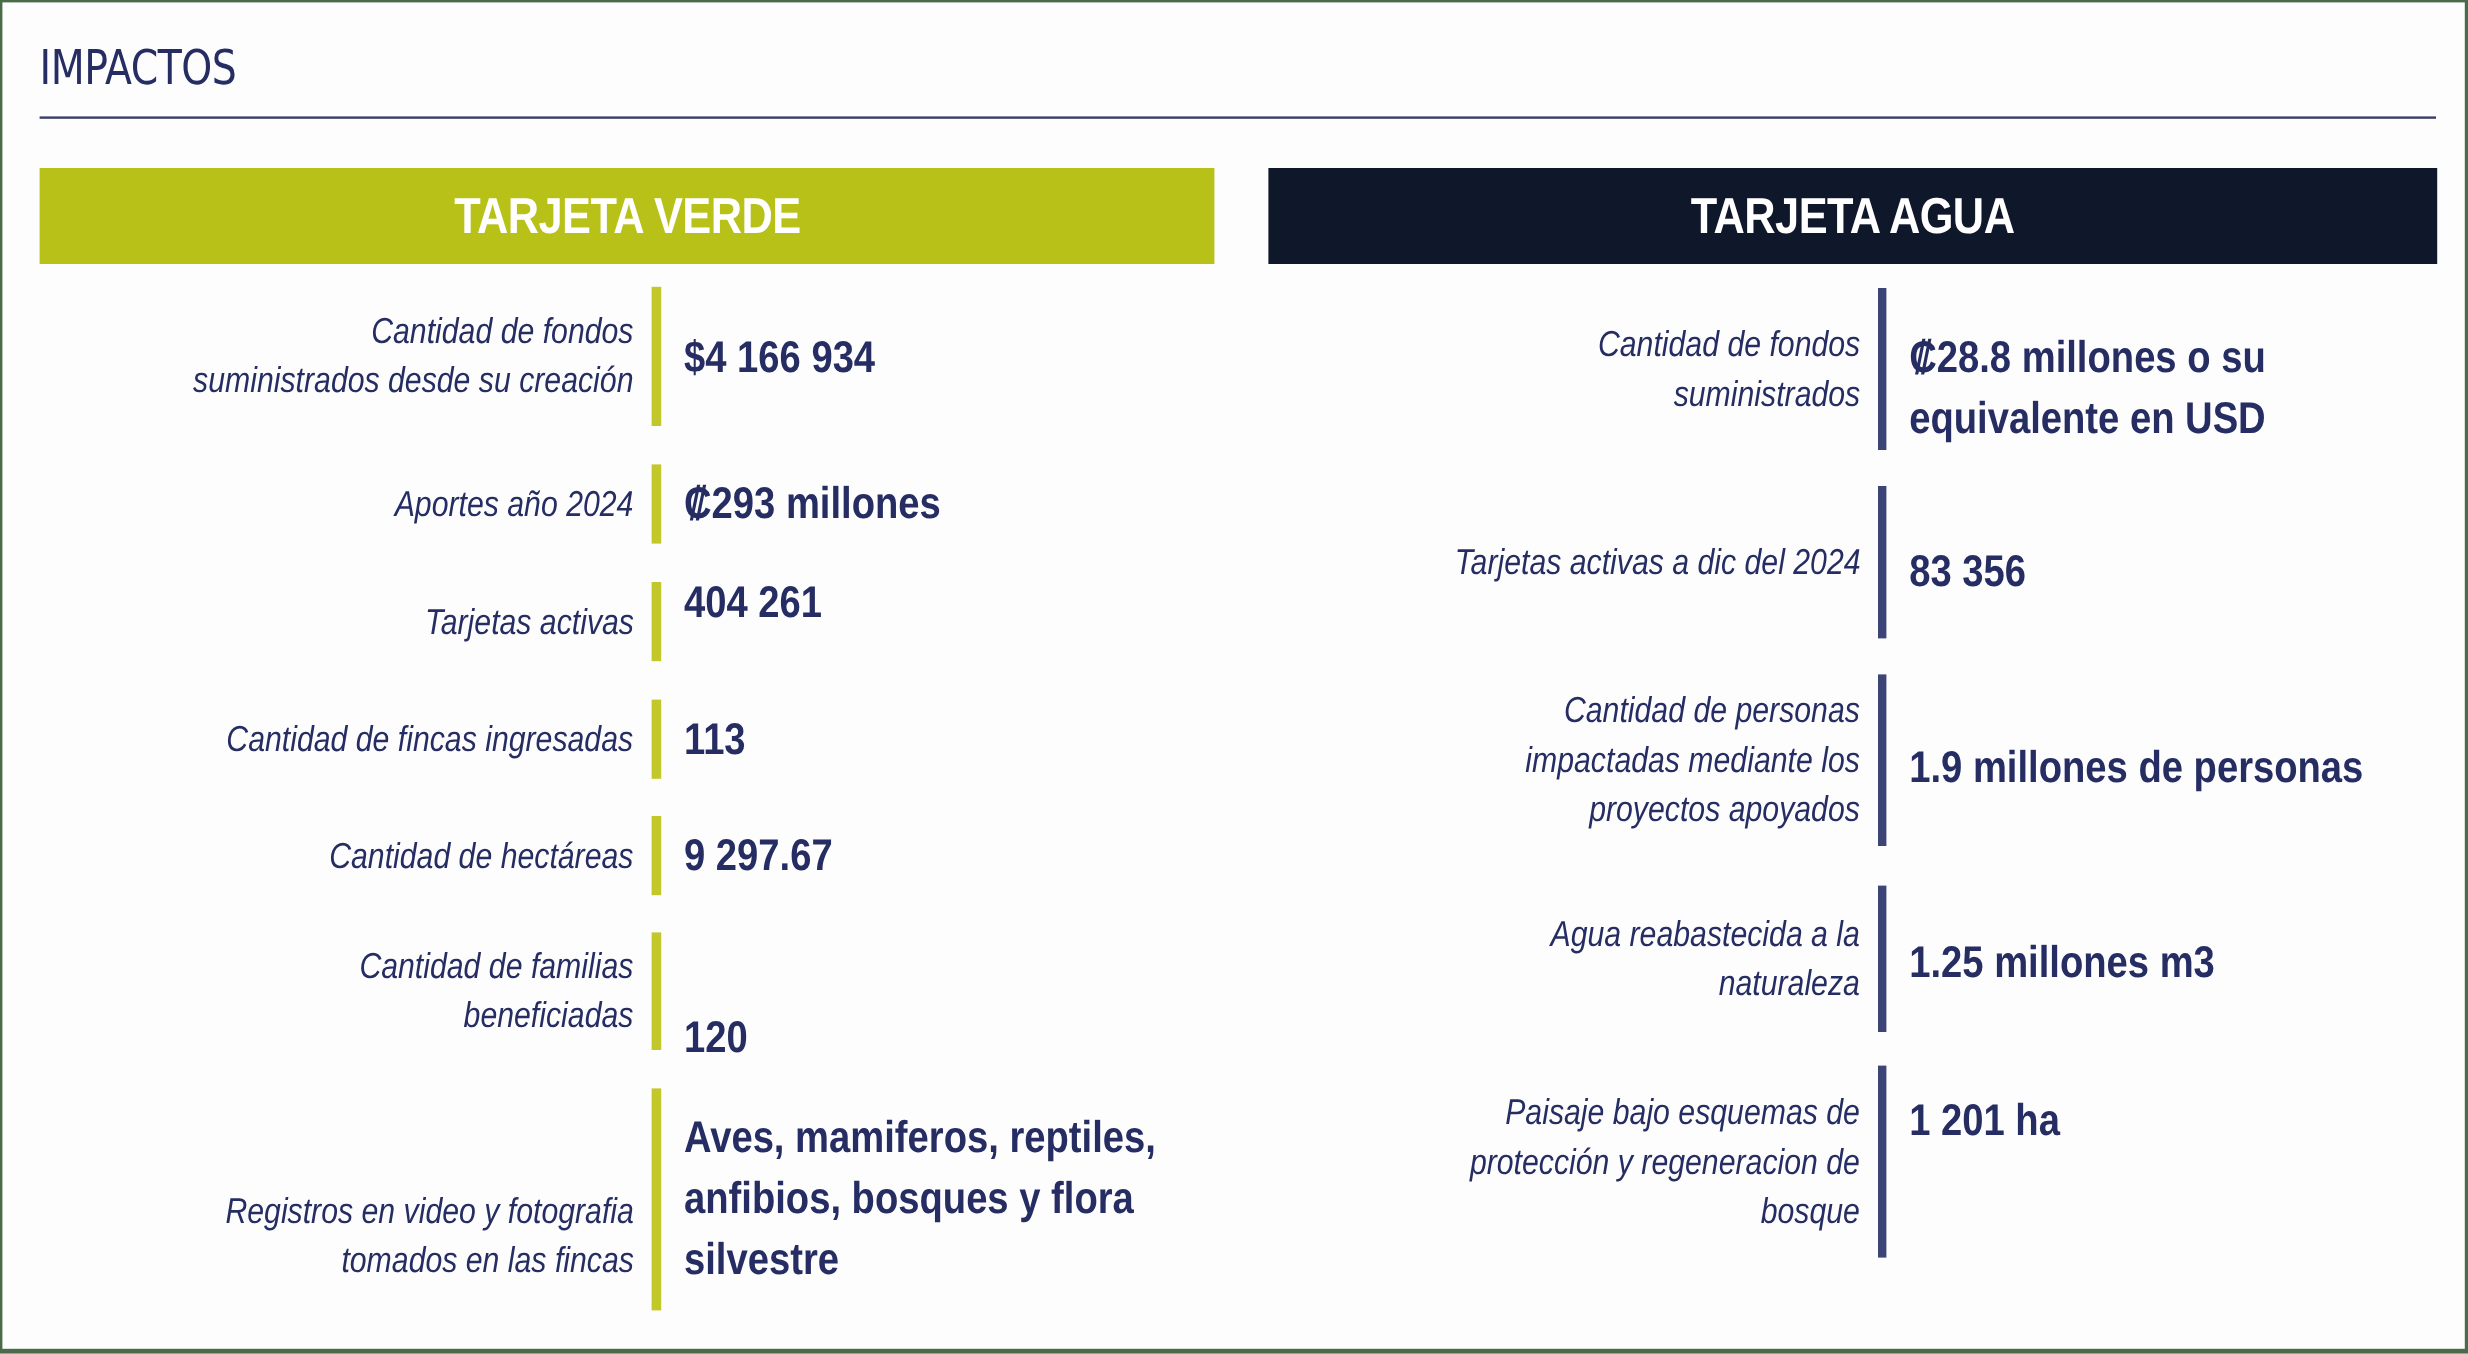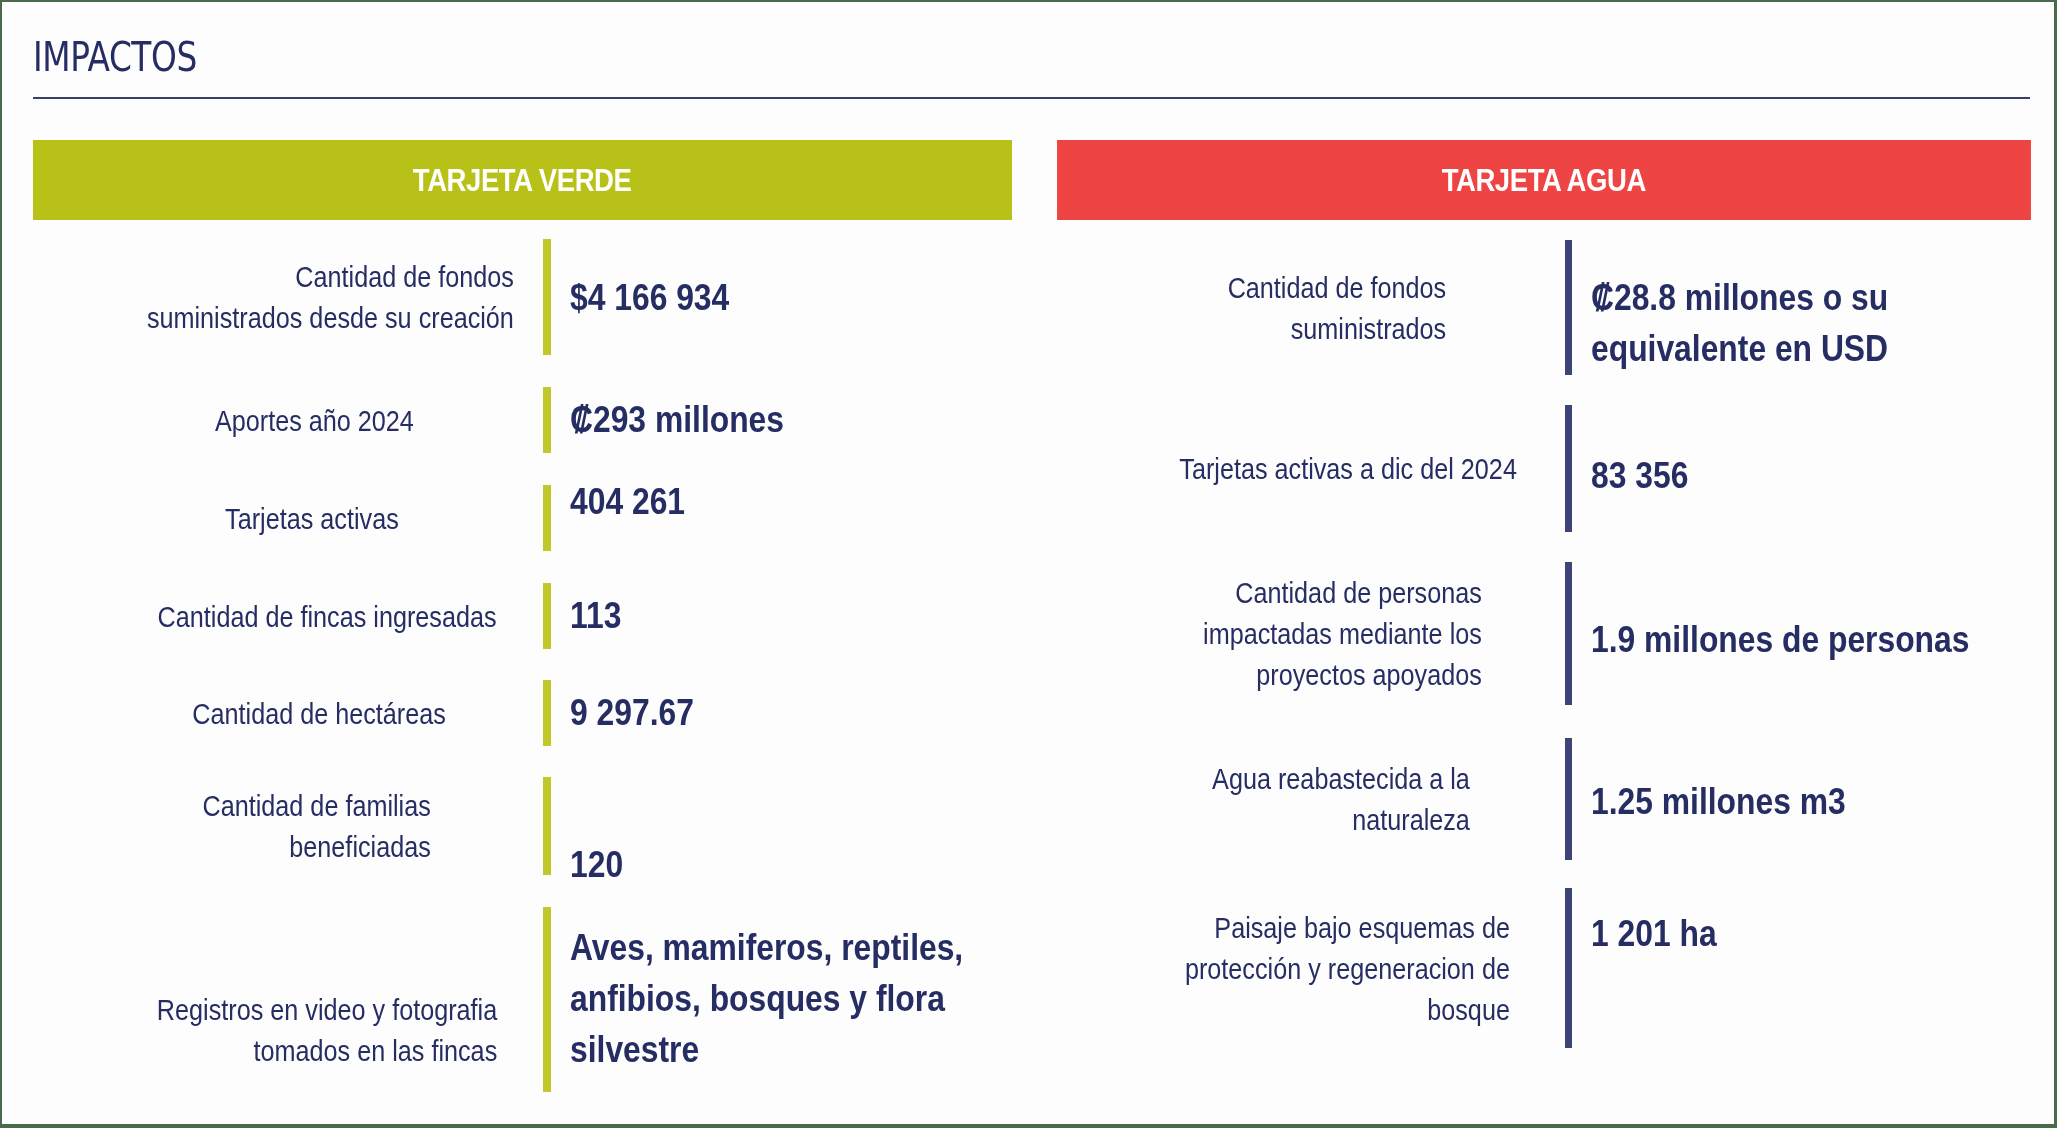--- a/index.html
+++ b/index.html
@@ -21,40 +21,40 @@
       transform: scaleX(0.82); transform-origin: left top;
       font-family: "DejaVu Sans", sans-serif;
     }
     .rule {
       position: absolute; left: 31px; top: 95px;
       width: 1997px; height: 2px; background: #3a3f66;
     }
     .header-bar {
       position: absolute; top: 138px; height: 80px;
       display: flex; align-items: center; justify-content: center;
-      color: #ffffff; font-weight: bold; font-size: 32px;
+      color: #ffffff; font-weight: bold; font-size: 42px;
       letter-spacing: -0.5px;
     }
     .header-bar span { transform: scaleX(0.86); display: inline-block; }
     .bar-verde { left: 31px; width: 979px; background: #b8c118; }
-    .bar-agua { left: 1055px; width: 974px; background: #ef4444; }
+    .bar-agua { left: 1055px; width: 974px; background: #0f172a; }
     .label {
       text-align: right; color: #252d63; font-size: 30px; line-height: 41px;
       font-family: "Liberation Sans Narrow", "Liberation Sans", sans-serif;
     }
     .label-inner { display: inline-block; transform: scaleX(0.84); transform-origin: right center; white-space: nowrap; }
     .divider { position: absolute; width: 8px; }
     .div-verde { background: #c3c82a; }
     .div-agua { background: #3d4577; width: 7px; }
     .value {
       position: absolute; color: #252d63; font-weight: bold;
       font-size: 37px; line-height: 51px;
     }
     .value-inner { display: inline-block; transform: scaleX(0.86); transform-origin: left center; white-space: nowrap; }
-    .label-box { position: absolute; display: flex; align-items: center; justify-content: center; }
+    .label-box { position: absolute; display: flex; align-items: center; justify-content: flex-end; font-style: italic; }
   </style>
 </head>
 <body>
 
 <div class="page">
   <div class="title">IMPACTOS</div>
   <div class="rule"></div>
 
   <div class="header-bar bar-verde">
     <span>TARJETA VERDE</span>

